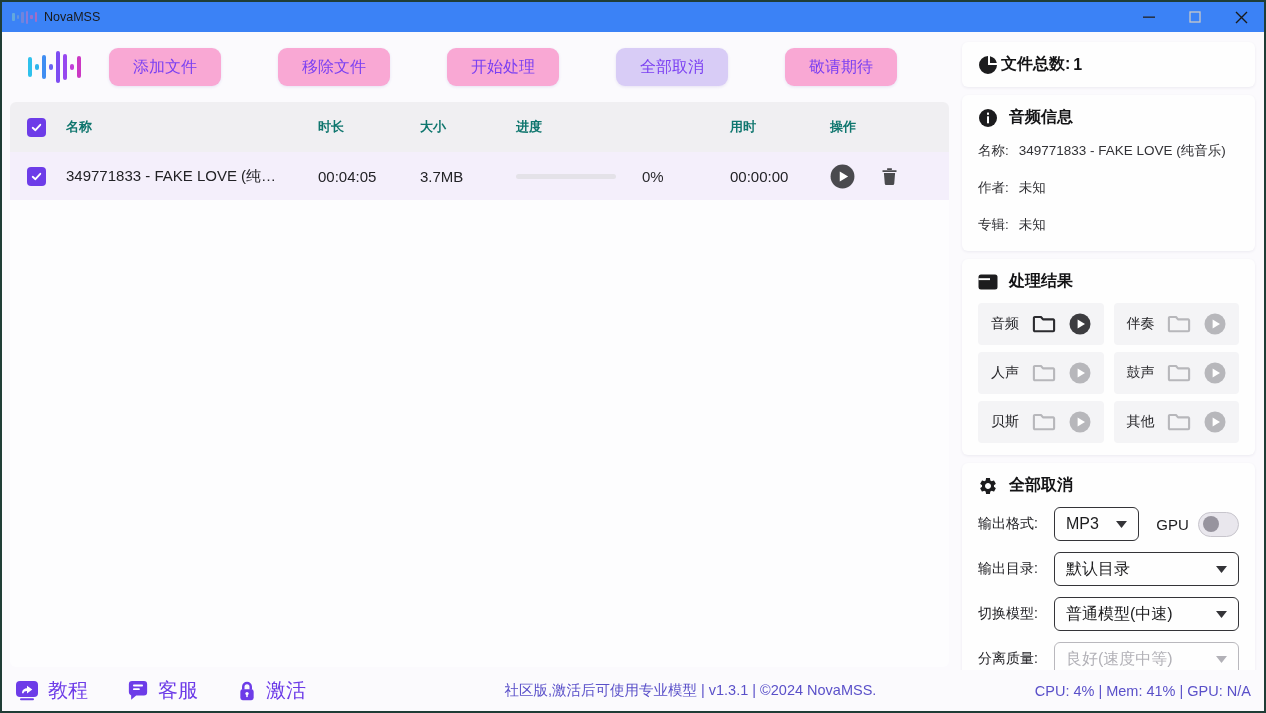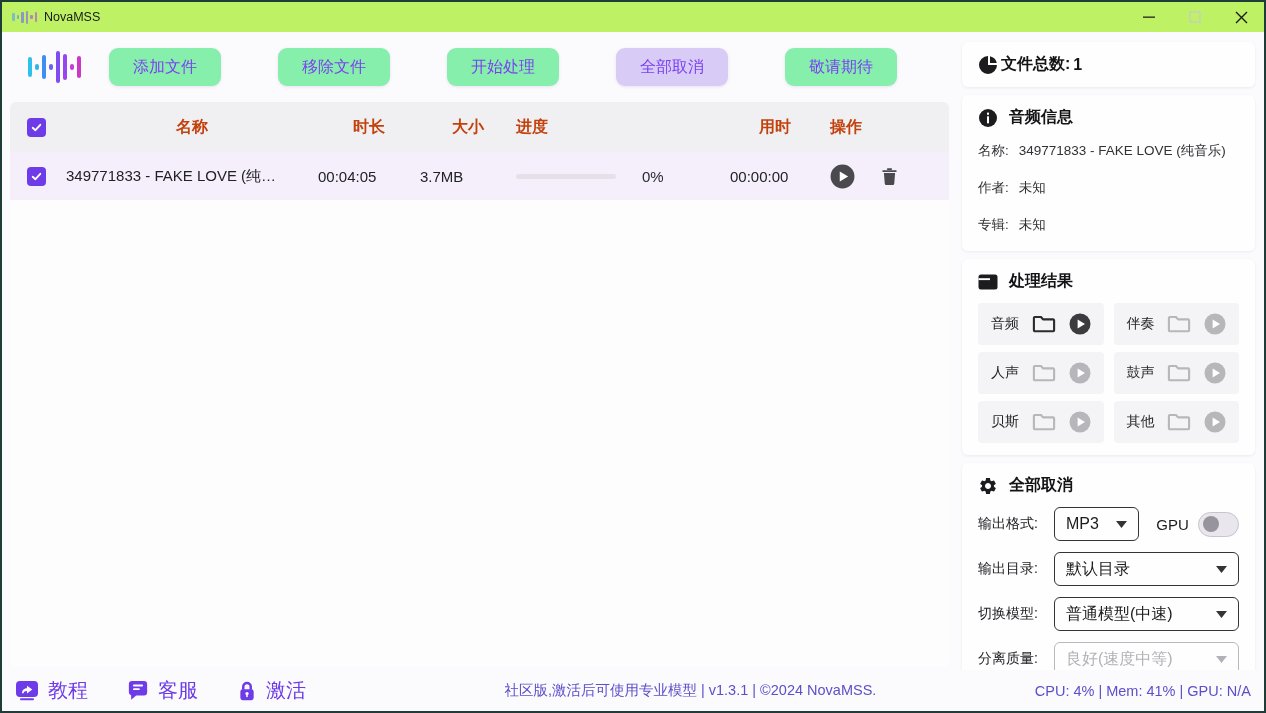--- a/index.html
+++ b/index.html
@@ -9,45 +9,45 @@
     background:#1f3d36;
   }
   .app {
     width:1266px; height:713px;
     border:2px solid #1f3d36;
     background:#fbfafd;
     display:flex; flex-direction:column;
     overflow:hidden;
   }
   
-  .titlebar { height:30px; flex:none; background:#bef264; display:flex; align-items:center; padding-left:10px; }
+  .titlebar { height:30px; flex:none; background:#3b82f6; display:flex; align-items:center; padding-left:10px; }
   .title-icon { display:flex; align-items:center; gap:2px; height:16px; margin-right:7px; opacity:.8; }
   .title-icon i { display:block; width:2.5px; border-radius:1px; }
   .title-text { font-size:12.5px; color:#1a1a1a; }
   .win-controls { margin-left:auto; display:flex; height:30px; }
   .win-btn { width:46px; height:30px; display:flex; align-items:center; justify-content:center; cursor:pointer; }
   .win-btn svg { display:block; }
   
   .content { flex:1; min-height:0; display:flex; }
   .left { width:947px; flex:none; display:flex; flex-direction:column; padding-left:8px; }
   
   .toolbar { height:70px; flex:none; display:flex; align-items:center; }
   .logo { display:flex; align-items:center; gap:3px; margin-left:18px; height:44px; }
   .logo i { display:block; width:4px; border-radius:2px; }
   .tb-buttons { display:flex; gap:57px; margin-left:28px; }
   .tb-btn {
     width:112px; height:38px; border:none; border-radius:9px;
-    background:#86efac; color:#7b40f2; font-size:16px;
+    background:#f9a8d4; color:#7b40f2; font-size:16px;
     font-family:inherit; cursor:pointer;
     box-shadow:0 1px 3px rgba(90,60,180,.12);
   }
   .tb-btn.active { background:#d8ccf6; }
   
   .table { flex:1; background:#fdfdfe; border-radius:6px; margin-bottom:3px; display:flex; flex-direction:column; overflow:hidden; }
-  .thead { height:50px; flex:none; background:#f0eff2; display:flex; align-items:center; font-size:16px; font-weight:700; color:#c2410c;text-align:center; }
+  .thead { height:50px; flex:none; background:#f0eff2; display:flex; align-items:center; font-size:13px; font-weight:700; color:#0f766e; }
   .trow  { height:48px; flex:none; background:#f4effb; display:flex; align-items:center; font-size:15px; color:#222226; }
   .col { flex:none; }
   .col-check { width:56px; padding-left:17px; display:flex; align-items:center; }
   .col-name  { width:252px; white-space:nowrap; overflow:hidden; text-overflow:ellipsis; }
   .col-dur   { width:102px; }
   .col-size  { width:96px; }
   .col-prog  { width:214px; display:flex; align-items:center; }
   .col-time  { width:90px; }
   .col-act   { width:125px; display:flex; align-items:center; gap:24px; padding-left:10px; }
   .cb { width:19px; height:19px; border-radius:4px; background:#6d3ce8; display:flex; align-items:center; justify-content:center; cursor:pointer; }

